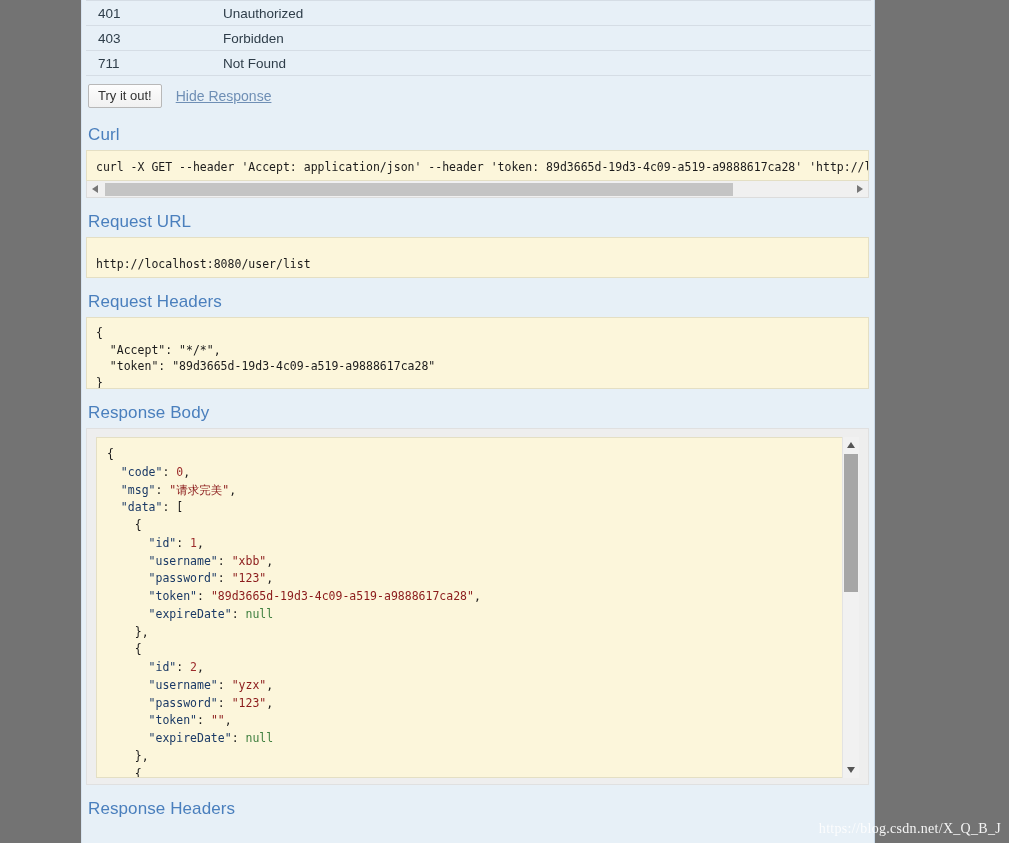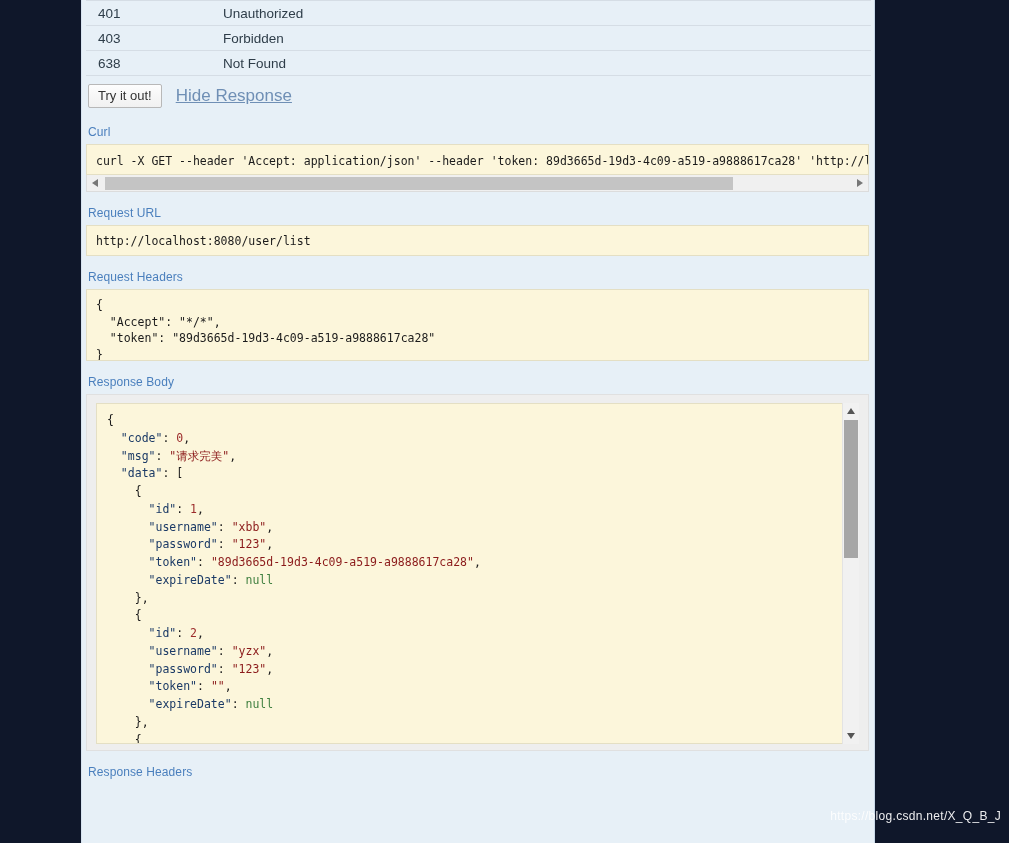--- a/index.html
+++ b/index.html
@@ -9,21 +9,21 @@
     width: 1009px;
     height: 843px;
     overflow: hidden;
     font-family: "Liberation Sans", sans-serif;
   }
 
   #page {
     position: relative;
     width: 1009px;
     height: 843px;
-    background: #0f172a;
+    background: #737373;
   }
 
   
   .op-content {
     position: absolute;
     left: 81px;
     top: 0;
     width: 794px;
     height: 843px;
     background: #e7f0f7;
@@ -69,29 +69,29 @@
     color: #333;
     background: linear-gradient(#fdfdfd, #f1f1f1);
     border: 1px solid #b8b8b8;
     border-radius: 2px;
     padding: 4px 9px 5px 9px;
     line-height: 1;
     cursor: pointer;
   }
   .hide-resp {
     margin-left: 14px;
-    font-size: 17px;
+    font-size: 14px;
     color: #6f8fb5;
     text-decoration: underline;
     cursor: pointer;
   }
 
   
   .sec-title {
-    font-size: 12px;
+    font-size: 17px;
     color: #4a7fbd;
     margin: 14px 0 5px 2px;
     font-weight: normal;
     letter-spacing: 0.1px;
   }
 
   
   .code-box {
     background: #fcf6db;
     border: 1px solid #e4dfc4;
@@ -142,21 +142,21 @@
   .tri-down  { border-left: 4px solid transparent; border-right: 4px solid transparent;
                border-top: 6px solid #555; border-bottom: none; }
   .hthumb {
     height: 13px;
     width: 628px;
     background: #c4c4c4;
     margin-left: 2px;
     cursor: pointer;
   }
 
-  .url-box   { height: 31px; padding-top: 7px; }
+  .url-box   { height: 41px; padding-top: 18px; }
   .hdr-box   { height: 72px; }
   .rcode-box { height: 29px; padding-top: 7px; }
 
   
   .rbody-frame {
     width: 783px;
     height: 357px;
     background: #eeeeee;
     border: 1px solid #e0e0e0;
     box-sizing: border-box;
@@ -211,25 +211,25 @@
   .j-key  { color: #1b3a66; }
   .j-str  { color: #8b1a1a; }
   .j-num  { color: #9c2b2b; }
   .j-null { color: #3f7f3f; }
   .j-pun  { color: #1b1b1b; }
 
   
   .watermark {
     position: absolute;
     right: 8px;
-    bottom: 20px;
-    font-size: 12px;
+    bottom: 6px;
+    font-size: 14px;
     color: #ffffff;
     opacity: 0.92;
-    font-family: Liberation Sans, sans-serif;
+    font-family: Liberation Serif, serif;
     letter-spacing: 0.3px;
     pointer-events: none;
     text-shadow: 0 0 1px rgba(0,0,0,0.04);
     z-index: 5;
   }
 </style>
 </head>
 <body>
 
 <div id="page">
@@ -240,21 +240,21 @@
       <tbody>
         <tr>
           <td class="code-col">401</td>
           <td class="msg-col">Unauthorized</td>
         </tr>
         <tr>
           <td class="code-col">403</td>
           <td class="msg-col">Forbidden</td>
         </tr>
         <tr>
-          <td class="code-col">638</td>
+          <td class="code-col">711</td>
           <td class="msg-col">Not Found</td>
         </tr>
       </tbody>
     </table>
 
     <div class="action-row">
       <button class="try-btn">Try it out!</button>
       <a class="hide-resp">Hide Response</a>
     </div>
 

